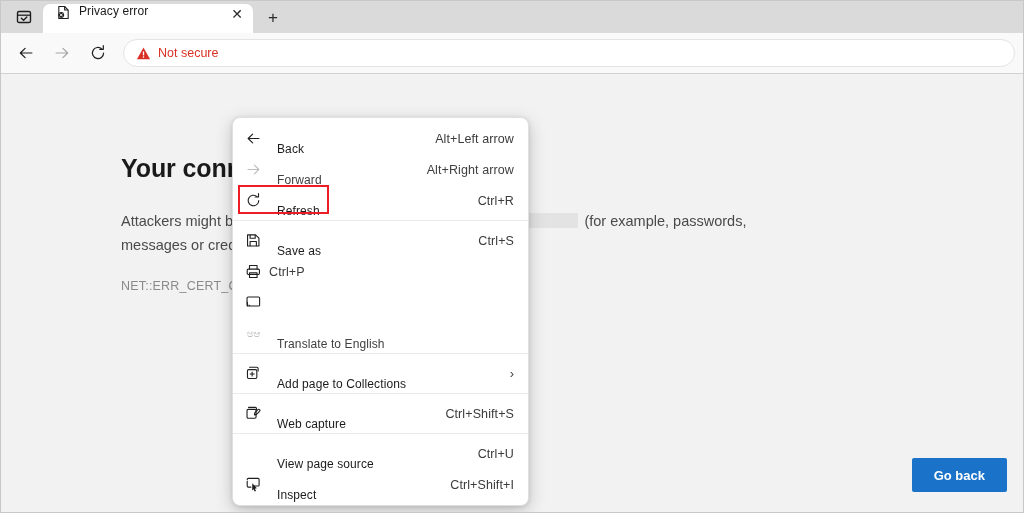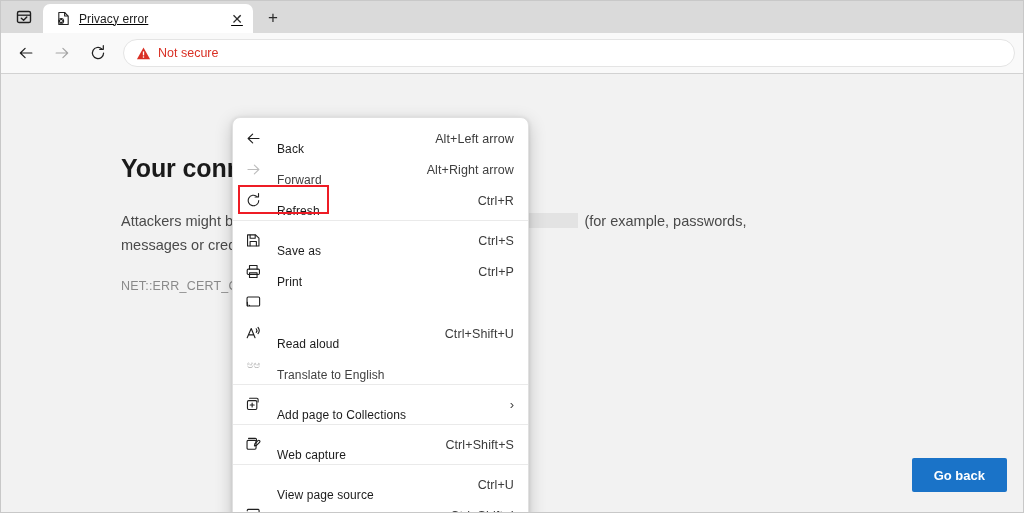--- a/index.html
+++ b/index.html
@@ -49,26 +49,24 @@
   }
   .tab-actions-btn svg { display: block; }
 
   .tab {
     height: 29px;
     min-width: 210px;
     max-width: 230px;
     background: #ffffff;
     border-radius: 7px 7px 0 0;
     display: flex;
-    align-items: center;
     padding: 0 6px 0 12px;
     box-sizing: border-box;
     gap: 8px;
     position: relative;
-    text-decoration: underline;
   }
   .tab-favicon {
     width: 16px;
     height: 16px;
     flex: none;
     display: flex;
     align-items: center;
     justify-content: center;
   }
   .tab-title {
@@ -428,43 +426,32 @@
           <span class="ctx-accel">Ctrl+S</span>
         </div>
         <div class="ctx-item">
           <span class="ctx-icon">
             <svg width="17" height="17" viewBox="0 0 20 20">
               <path d="M5.3 7.2 V2.9 H14.2 V7.2" fill="none" stroke="#1f1f1f" stroke-width="1.3" stroke-linecap="round" stroke-linejoin="round"></path>
               <rect x="2.6" y="7.2" width="14.4" height="6.3" rx="1.3" fill="none" stroke="#1f1f1f" stroke-width="1.3" stroke-linecap="round" stroke-linejoin="round"></rect>
               <path d="M5.3 11.6 H14.2 V17 H5.3 Z" fill="none" stroke="#1f1f1f" stroke-width="1.3" stroke-linecap="round" stroke-linejoin="round"></path>
             </svg>
           </span>
-          <span class="ctx-label">Print</span>
           <span class="ctx-accel">Ctrl+P</span>
         </div>
         <div class="ctx-item">
           <span class="ctx-icon">
             <svg width="17" height="17" viewBox="0 0 20 20">
               <rect x="2.4" y="3.6" width="14.8" height="10.6" rx="1.3" fill="none" stroke="#1f1f1f" stroke-width="1.3" stroke-linecap="round" stroke-linejoin="round"></rect>
               <path d="M2.8 13.9 a3.1 3.1 0 0 0 -0.1 -3.1 M2.8 11.0 a1.3 1.3 0 0 0 -0.1 -1.3" fill="none" stroke="#1f1f1f" stroke-width="1.3" stroke-linecap="round" stroke-linejoin="round"></path>
               <circle cx="5.2" cy="13.4" r="0.85" fill="#1f1f1f"></circle>
             </svg>
           </span>
           <span class="ctx-accel"></span>
         </div>
-        <div class="ctx-item">
-          <span class="ctx-icon">
-            <svg width="17" height="17" viewBox="0 0 20 20">
-              <path d="M2.6 15 L7.3 4.2 L11.8 15 M4.3 11.6 H10.1" fill="none" stroke="#1f1f1f" stroke-width="1.3" stroke-linecap="round" stroke-linejoin="round"></path>
-              <path d="M13.2 4.4 a3.3 3.3 0 0 1 0 4.2 M15.3 2.8 a5.8 5.8 0 0 1 0 7.3" fill="none" stroke="#1f1f1f" stroke-width="1.3" stroke-linecap="round" stroke-linejoin="round"></path>
-            </svg>
-          </span>
-          <span class="ctx-label">Read aloud</span>
-          <span class="ctx-accel">Ctrl+Shift+U</span>
-        </div>
         <div class="ctx-item disabled">
           <span class="ctx-icon">
             <svg width="17" height="17" viewBox="0 0 20 20">
               <text x="2" y="14" font-family="Liberation Serif, serif" font-size="12.5" fill="#bdbdbd">ಅ</text>
               <text x="10" y="14" font-family="Liberation Serif, serif" font-size="12" fill="#bdbdbd">ಆ</text>
             </svg>
           </span>
           <span class="ctx-label">Translate to English</span>
           <span class="ctx-accel"></span>
         </div>

